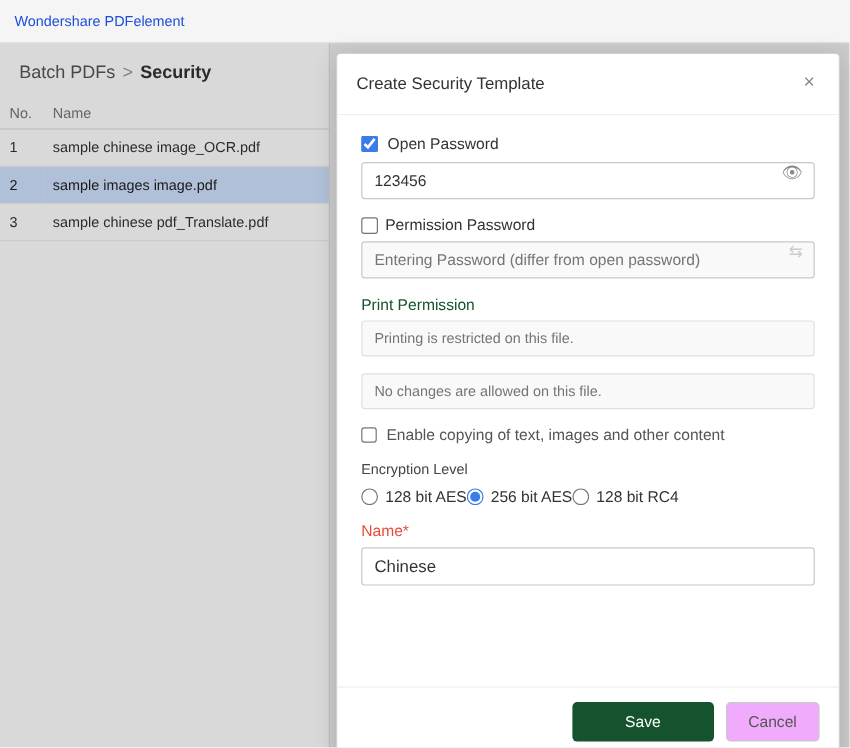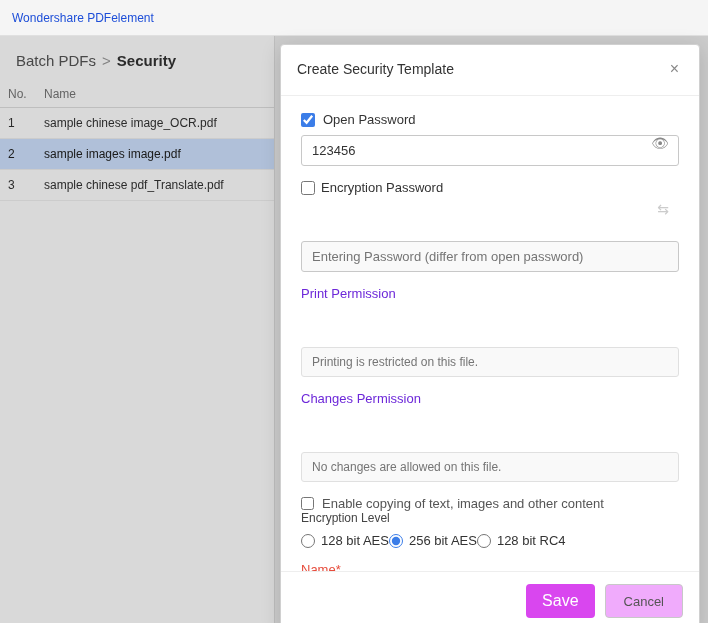--- a/index.html
+++ b/index.html
@@ -198,27 +198,26 @@
     
     .input-disabled {
       width: 100%;
       padding: 7px 10px;
       border: 1px solid #e0e0e0;
       border-radius: 3px;
       font-size: 12px;
       color: #aaa;
       background: #f9f9f9;
       outline: none;
-      margin-top: 40px;
     }
 
     
     .section-label {
       font-size: 13px;
-      color: #6d28d9;
+      color: #14532d;
       margin-bottom: 6px;
       font-weight: 400;
     }
 
     
     .encryption-section {
       margin-bottom: 14px;
     }
     .encryption-label {
       font-size: 12px;
@@ -259,45 +258,46 @@
       font-size: 14px;
       color: #333;
       outline: none;
     }
 
     
     .copy-checkbox-row {
       display: flex;
       align-items: center;
       gap: 8px;
+      margin-bottom: 14px;
     }
     .copy-checkbox-row input[type="checkbox"] {
       width: 13px;
       height: 13px;
     }
     .copy-checkbox-label {
       font-size: 13px;
       color: #555;
     }
 
     
     .modal-footer {
       padding: 12px 16px;
       display: flex;
       justify-content: flex-end;
       gap: 10px;
       border-top: 1px solid #eee;
     }
     .btn-save {
-      background: #d946ef;
+      background: #14532d;
       color: #fff;
       border: none;
       border-radius: 4px;
-      padding: 8px 16px;
-      font-size: 16px;
+      padding: 8px 44px;
+      font-size: 13px;
       cursor: pointer;
     }
     .btn-cancel {
       background: #f0abfc;
       color: #555;
       border: 1px solid #c8c8c8;
       border-radius: 4px;
       padding: 8px 18px;
       font-size: 13px;
       cursor: pointer;
@@ -372,35 +372,34 @@
           </div>
           <div class="input-with-icon">
             <input type="text" id="openPwdInput" value="123456" style="">
             <span class="eye-icon">👁</span>
           </div>
         </div>
 
         <div class="form-row">
           <div class="perm-row">
             <input type="checkbox" id="permPwdCheck" class="perm-checkbox" style="">
-            <label class="checkbox-label" for="permPwdCheck">Encryption Password</label>
+            <label class="checkbox-label" for="permPwdCheck">Permission Password</label>
           </div>
           <div class="input-with-icon">
             <input type="text" class="input-disabled" disabled="" placeholder="Entering Password (differ from open password)" style="">
             <span class="eye-icon" style="color:#ccc;">⇆</span>
           </div>
         </div>
 
         <div class="form-row">
           <div class="section-label">Print Permission</div>
           <input type="text" class="input-disabled" disabled="" placeholder="Printing is restricted on this file." style="">
         </div>
 
         <div class="form-row">
-          <div class="section-label">Changes Permission</div>
           <input type="text" class="input-disabled" disabled="" placeholder="No changes are allowed on this file." style="">
         </div>
 
         <div class="copy-checkbox-row">
           <input type="checkbox" id="copyCheck" style="">
           <label class="copy-checkbox-label" for="copyCheck">Enable copying of text, images and other content</label>
         </div>
 
         <div class="encryption-section">
           <div class="encryption-label">Encryption Level</div>

